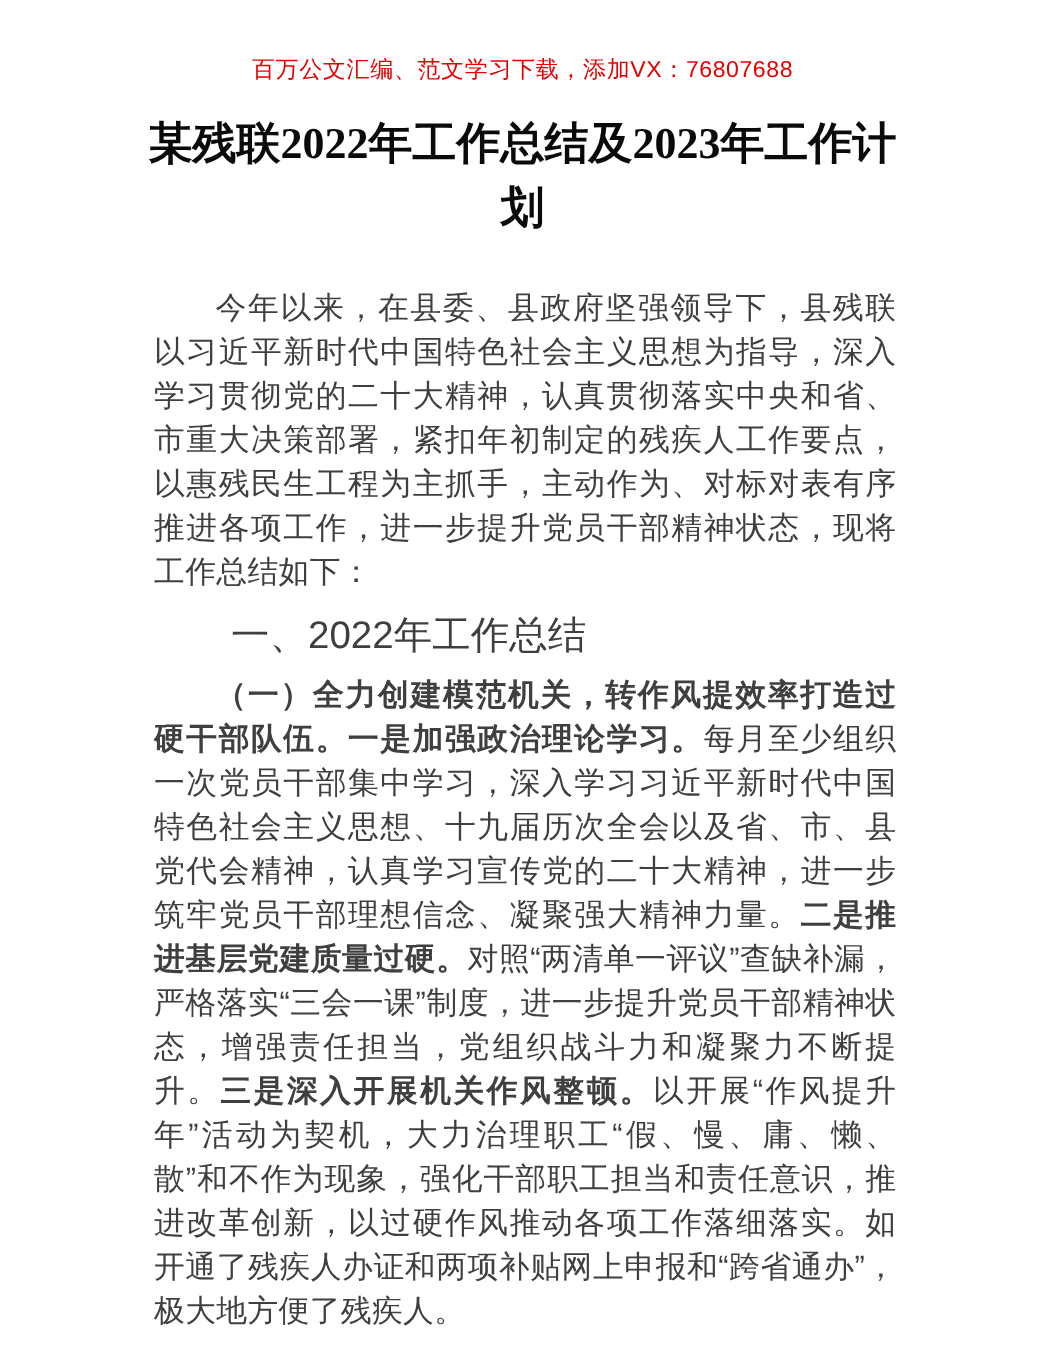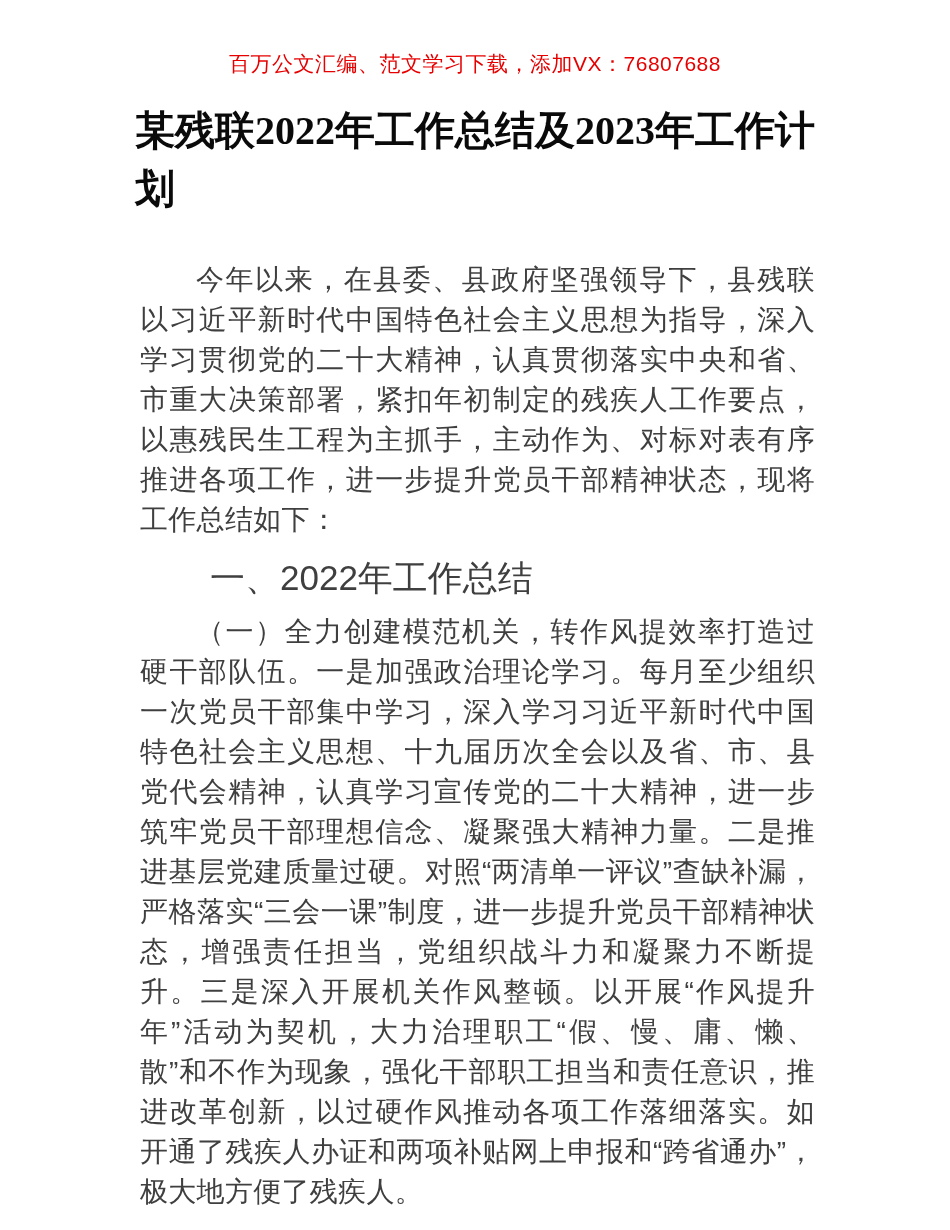--- a/index.html
+++ b/index.html
@@ -19,20 +19,21 @@
     padding-top: 52px;
     text-align: center;
     font-size: 21px;
     line-height: 24px;
     color: var(--notice-red, #e60000);
     letter-spacing: 0.5px;
   }
   .doc-title {
     margin: 26px auto 0 auto;
     width: 680px;
+    text-align: center;
     font-family: "Liberation Serif", "DejaVu Serif", serif;
     font-size: 40px;
     line-height: 58px;
     font-weight: 700;
     color: var(--title-black, #0a0a0a);
   }
   .content {
     margin: 42px 135px 0 140px;
   }
   .para {
@@ -45,21 +46,21 @@
     letter-spacing: 0.3px;
   }
   .section-heading {
     margin: 18px 0 14px 0;
     font-size: 35px;
     line-height: 40px;
     font-weight: 400;
     color: var(--body-text, #3f3f3f);
     text-indent: 2em;
   }
-  .bold { font-weight: 400; }
+  .bold { font-weight: 700; }
 </style>
 </head>
 <body>
 
 <div class="page">
 
   <div class="notice">百万公文汇编、范文学习下载，添加VX：76807688</div>
 
   <h1 class="doc-title">某残联2022年工作总结及2023年工作计划</h1>
 

